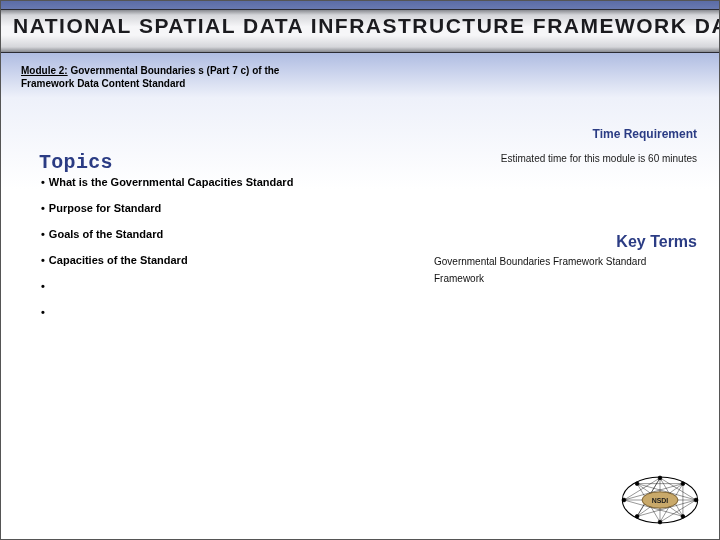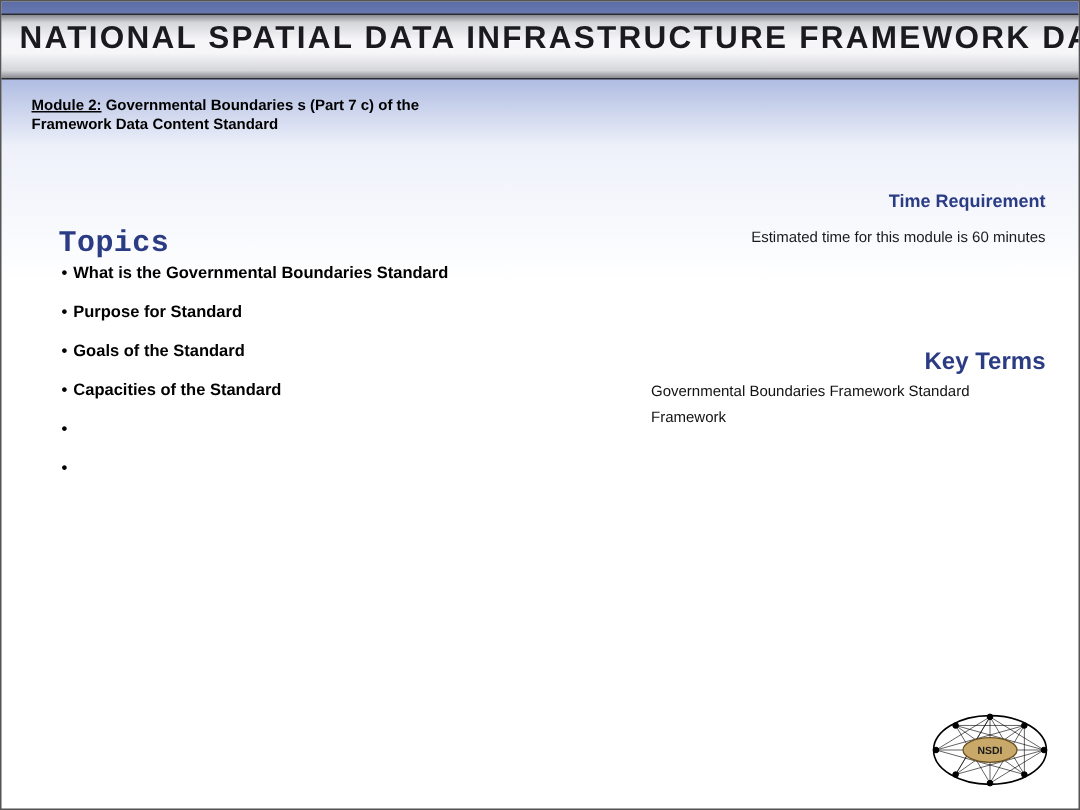--- a/index.html
+++ b/index.html
@@ -137,21 +137,21 @@
     <span>Framework Data Content Standard</span>
   </div>
 
   <div class="time-req-heading">Time Requirement</div>
   <div class="time-req-text">Estimated time for this module is 60 minutes</div>
 
   <div class="topics-heading">Topics</div>
   <div class="topics-list">
     <div class="item">
       <span class="bullet">•</span>
-      <span>What is the Governmental Boundaries Standard</span>
+      <span>What is the Governmental Capacities Standard</span>
     </div>
     <div class="item">
       <span class="bullet">•</span>
       <span>Purpose for Standard</span>
     </div>
     <div class="item">
       <span class="bullet">•</span>
       <span>Goals of the Standard</span>
     </div>
     <div class="item">

